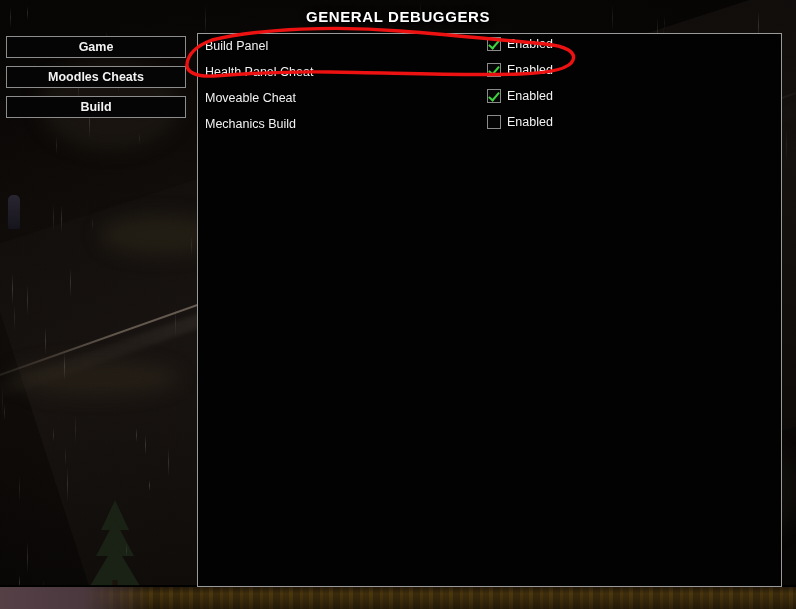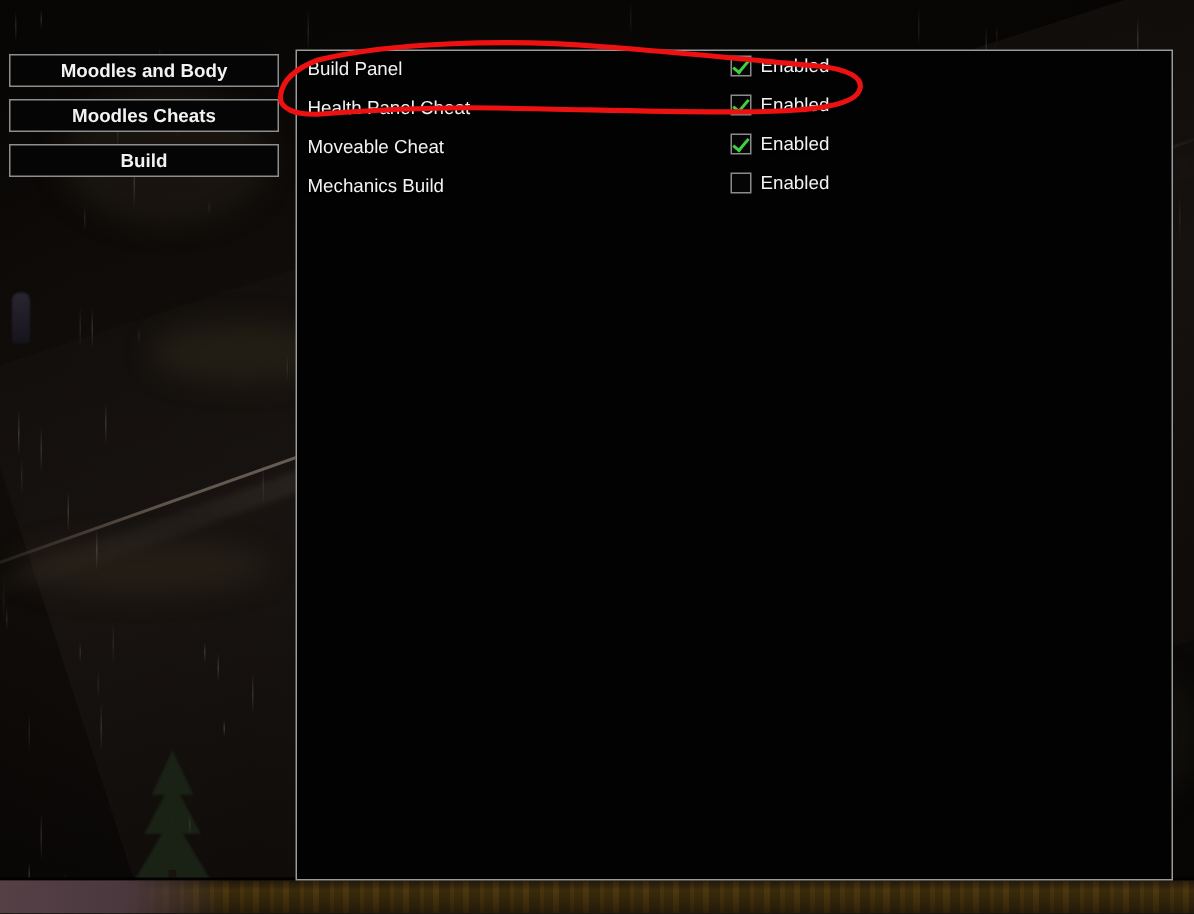--- a/index.html
+++ b/index.html
@@ -436,23 +436,24 @@
         <div class="drop" style="left: 619.012px; top: 463.275px; height: 32.3599px; opacity: 0.34;"></div>
       </div>
 
     <div class="ground-darkline"></div>
     <div class="ground">
       <div class="streaks"></div>
     </div>
     <div class="ground-mauve"></div>
   </div>
 
+  <div class="title">GENERAL DEBUGGERS</div>
 
   <div class="sidebar">
-    <div class="btn">Moodles and Body</div>
+    <div class="btn">Game</div>
     <div class="btn">Moodles Cheats</div>
     <div class="btn">Build</div>
   </div>
 
   <div class="panel">
     <div class="rows">
 
       <div class="row">
         <div class="row-label">Build Panel</div>
         <div class="row-toggle">

